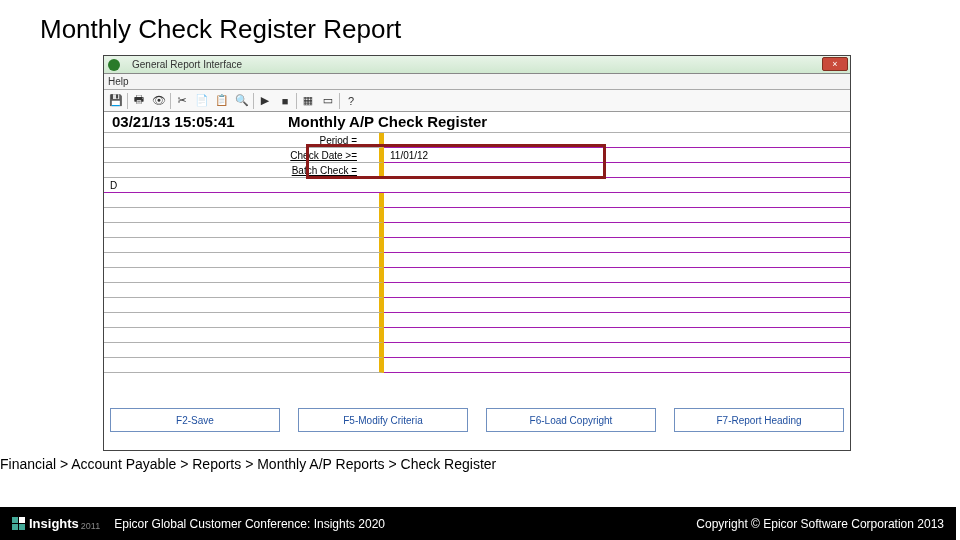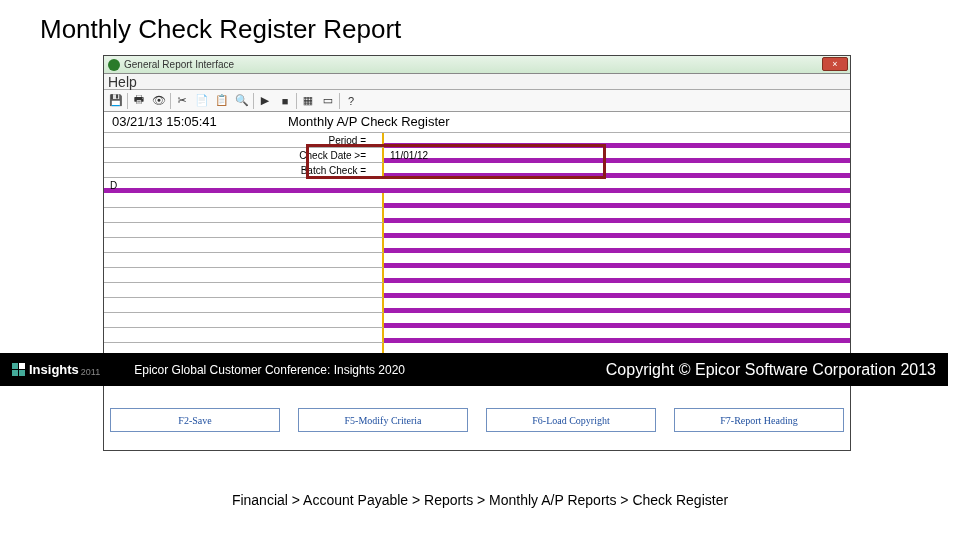--- a/index.html
+++ b/index.html
@@ -1,47 +1,47 @@
 <!DOCTYPE html>
 <html><head>
 <meta charset="utf-8">
 <style>
   * { box-sizing: border-box; margin: 0; padding: 0; }
   body { font-family: Arial, sans-serif; background: #fff; width: 960px; height: 540px; overflow: hidden; }
-  .slide { width: 960px; height: 386px; position: relative; }
+  .slide { width: 960px; height: 540px; position: relative; }
   .slide-title { font-size: 26px; font-weight: 400; padding: 14px 0 6px 40px; color: #000; }
   .app-window { position: absolute; left: 103px; top: 55px; width: 748px; height: 396px; border: 1px solid #444; background: #fff; }
-  .titlebar { height: 18px; background: linear-gradient(#e8f4e8, #d0e8d0); border-bottom: 1px solid #888; display: flex; align-items: center; position: relative; font-size: 10px; }
+  .titlebar { height: 18px; background: linear-gradient(#e8f4e8, #d0e8d0); border-bottom: 1px solid #888; display: flex; align-items: center; position: relative; font-size: 10px; gap: 8px; }
   .titlebar-icon { width: 12px; height: 12px; background: #2a7a2a; border-radius: 50%; margin: 0 4px; display: inline-block; }
   .titlebar-text { color: #333; }
   .close-btn { position: absolute; right: 2px; top: 1px; width: 26px; height: 14px; background: #c94a3b; border: 1px solid #803020; border-radius: 2px; color: #fff; font-size: 9px; text-align: center; line-height: 12px; cursor: pointer; }
-  .menubar { height: 16px; border-bottom: 1px solid #aaa; padding-left: 4px; font-size: 14px; color: #333; line-height: 16px; background: #f4f4f4; }
+  .menubar { height: 16px; border-bottom: 1px solid #aaa; padding-left: 4px; font-size: 10px; color: #333; line-height: 16px; background: #f4f4f4; }
   .toolbar { height: 22px; border-bottom: 1px solid #999; background: #f8f8f8; display: flex; align-items: center; padding: 0 2px; }
   .tb-btn { width: 20px; height: 18px; border: 1px solid transparent; display: flex; align-items: center; justify-content: center; font-size: 11px; color: #333; cursor: pointer; }
   .tb-sep { width: 1px; height: 16px; background: #bbb; margin: 0 1px; }
-  .report-header { height: 20px; padding: 2px 8px; font-size: 13px; color: #000; display: flex; align-items: flex-start; }
+  .report-header { height: 20px; padding: 2px 8px; font-size: 15px; color: #000; display: flex; align-items: flex-end; font-weight: bold; }
   .rh-date { width: 176px; text-align: left; }
   .rh-title { text-align: left; }
   .criteria-area { position: relative; height: 266px; border-top: 1px solid #b0b0b0; }
   .criteria-grid { width: 100%; }
   .crit-row { display: flex; height: 15px; }
-  .crit-label { width: 280px; border-right: 2px solid #eab308; border-bottom: 1px solid #b0b0b0; text-align: right; padding-right: 16px; font-size: 10px; line-height: 15px; color: #000; background: #fff; }
-  .crit-value { flex: 1; border-bottom: 5px solid #a21caf; padding-left: 6px; font-size: 10px; line-height: 15px; color: #000; background: #fff; }
+  .crit-label { width: 280px; border-right: 5px solid #eab308; border-bottom: 1px solid #b0b0b0; text-align: right; padding-right: 22px; font-size: 10px; line-height: 15px; color: #000; background: #fff; text-decoration: underline; }
+  .crit-value { flex: 1; border-bottom: 1px solid #a21caf; padding-left: 6px; font-size: 10px; line-height: 15px; color: #000; background: #fff; }
   .highlight-box { position: absolute; left: 202px; top: 11px; width: 300px; height: 35px; border: 3px solid #8b1a1a; pointer-events: none; }
-  .fkey-bar { position: absolute; bottom: 18px; left: 6px; right: 6px; height: 24px; display: flex; gap: 18px; font-family: Liberation Serif, serif; }
+  .fkey-bar { position: absolute; bottom: 18px; left: 6px; right: 6px; height: 24px; display: flex; gap: 18px; }
   .fkey-btn { flex: 1; border: 1px solid #7090c0; background: #fff; color: #2050a0; font-size: 10px; display: flex; align-items: center; justify-content: center; cursor: pointer; }
-  .breadcrumb { position: absolute; top: 456px; left: 0; right: 0; text-align: center; font-size: 14px; color: #000; margin-top: 36px; }
-  .footer { position: absolute; bottom: 0; left: 0; right: 12px; height: 33px; background: #000; color: #fff; display: flex; align-items: center; padding: 4px 12px; font-size: 12px; gap: 20px; }
+  .breadcrumb { position: absolute; top: 456px; left: 0; right: 0; text-align: left; font-size: 14px; color: #000; }
+  .footer { position: absolute; bottom: 0; left: 0; right: 4px; height: 33px; background: #000; color: #fff; display: flex; align-items: center; padding: 4px 12px; font-size: 12px; }
   .footer-logo { display: flex; align-items: center; margin-right: 14px; }
   .logo-sq { display: inline-grid; grid-template-columns: 6px 6px; grid-template-rows: 6px 6px; gap: 1px; margin-right: 4px; }
   .logo-sq span { background: #4a9; }
   .logo-sq span:nth-child(2) { background: #fff; }
   .logo-text { font-weight: bold; font-size: 13px; }
   .logo-year { font-size: 9px; margin-left: 2px; color: #888; align-self: flex-end; }
-  .footer-copy { margin-left: auto; font-size: 16px; }
+  .footer-copy { margin-left: auto; font-size: 12px; }
 </style>
 </head>
 <body>
 
 <div class="slide">
   <div class="slide-title">Monthly Check Register Report</div>
 
   <div class="app-window">
     <div class="titlebar">
       <span class="titlebar-icon"></span>

